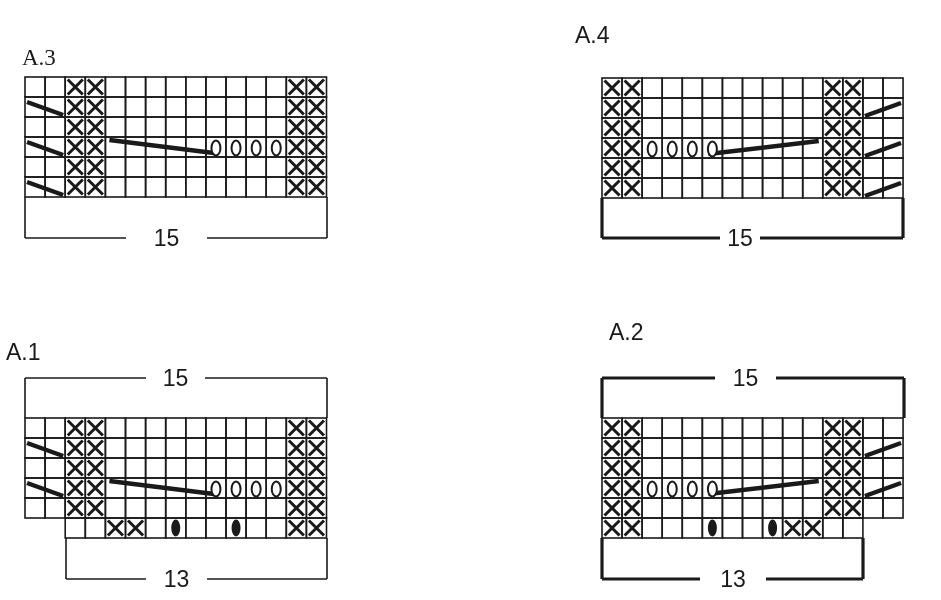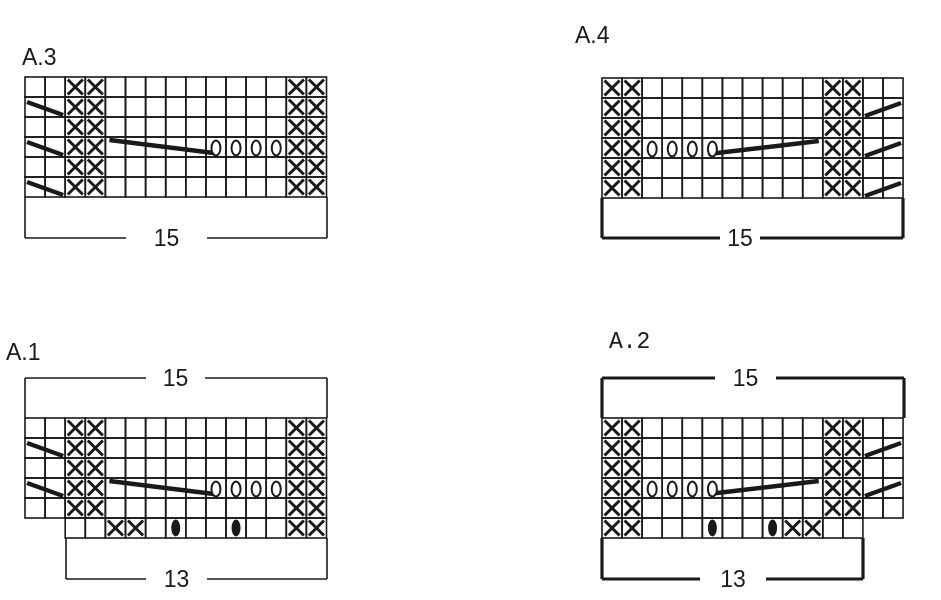--- a/index.html
+++ b/index.html
@@ -7,24 +7,24 @@
          font-family: "Liberation Sans", sans-serif; }
   #stage { position: absolute; left: 0; top: 0; width: 941px; height: 600px; }
   .chart-title { position: absolute; font-size: 23px; line-height: 1; color: #1a1a1a;
                  font-family: "Liberation Sans", sans-serif; }
   svg text { font-family: "Liberation Sans", sans-serif; }
 </style>
 </head>
 <body>
 
 <div id="stage">
-  <div class="chart-title" style="left:22px; top:46px;">A.3</div>
+  <div class="chart-title" style="left:22px; top:46px;font-family:Liberation Serif, serif;">A.3</div>
   <div class="chart-title" style="left:575px; top:24px;">A.4</div>
   <div class="chart-title" style="left:6px; top:341px;">A.1</div>
-  <div class="chart-title" style="left:609px; top:331px;font-family:Liberation Mono, monospace;">A.2</div>
+  <div class="chart-title" style="left:609px; top:321px;">A.2</div>
 
   <svg id="canvas" width="941" height="600" viewBox="0 0 941 600" style="position:absolute; left:0; top:0;">
     <g id="chart-0">
         <g stroke="#1a1a1a" stroke-width="1.6" fill="none">
           <rect x="25" y="77" width="20.1" height="20"></rect>
           <rect x="45.1" y="77" width="20.1" height="20"></rect>
           <rect x="65.2" y="77" width="20.1" height="20"></rect>
           <rect x="85.30000000000001" y="77" width="20.1" height="20"></rect>
           <rect x="105.4" y="77" width="20.1" height="20"></rect>
           <rect x="125.5" y="77" width="20.1" height="20"></rect>

